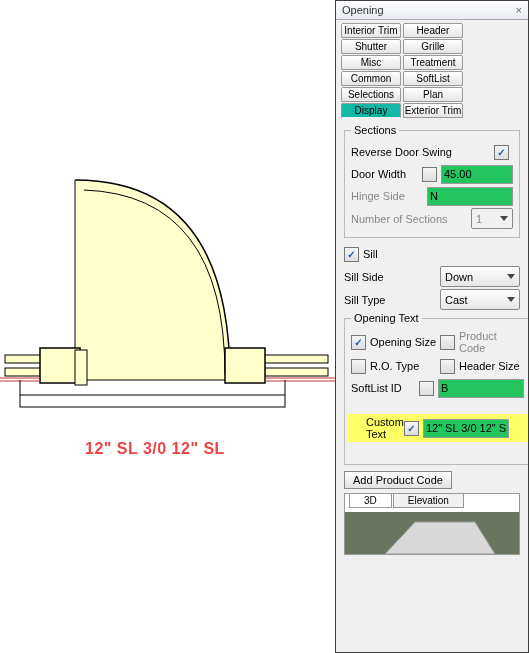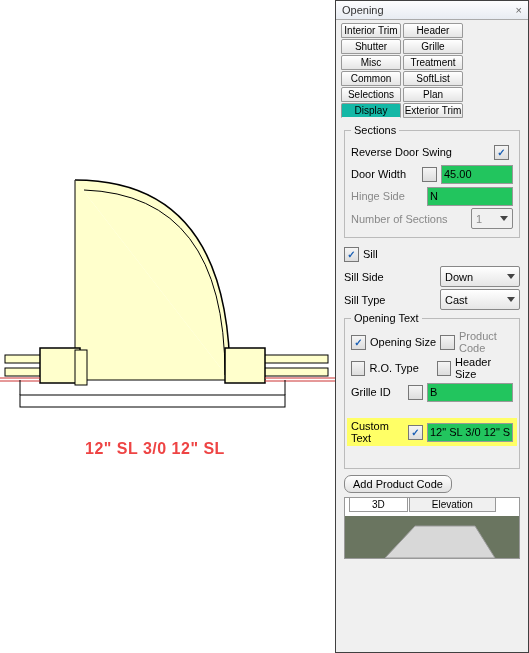--- a/index.html
+++ b/index.html
@@ -16,26 +16,26 @@
 legend{padding:0 3px;color:#000}
 .row{display:flex;align-items:center;margin:2px 0;min-height:20px}
 .lbl{flex:1}
 .lbl.dis{color:#888}
 input[type=text]{width:66px;height:17px;border:1px solid #999;font:11px Arial;padding:0 2px;background:#22c55e}
 .cb{width:13px;height:13px;border:1px solid #777;background:linear-gradient(#f5f5f5,#ddd);display:inline-flex;align-items:center;justify-content:center;margin-right:4px;cursor:pointer}
 .cb.chk::after{content:"✓";font-size:10px;color:#1a5fb4;font-weight:bold}
 .sel-box{width:70px;height:19px;border:1px solid #888;background:linear-gradient(#fff,#e5e5e5);display:flex;align-items:center;padding:0 4px;justify-content:space-between;cursor:pointer;border-radius:2px}
 .arr{width:0;height:0;border-left:4px solid transparent;border-right:4px solid transparent;border-top:5px solid #444}
 .dis-box{background:#f0f0f0;color:#888}
-.hl{background:#ffff66;margin:16px -4px;padding:2px 4px}
-.btn{background:linear-gradient(#fff,#e2e2e2);border:1px solid #888;border-radius:7px;padding:2px 8px;font:11px Arial;cursor:pointer}
+.hl{background:#ffff66;margin:16px -4px;padding:2px 19px}
+.btn{background:linear-gradient(#fff,#e2e2e2);border:1px solid #888;border-radius:0;padding:2px 8px;font:11px Arial;cursor:pointer}
 .grp{margin:4px 0}
 .preview{border:1px solid #999;background:#fff;margin:4px 0;height:60px;position:relative;overflow:hidden}
 .ptabs{display:flex;position:absolute;top:0;left:4px}
-.ptab{border:1px solid #999;border-top:none;padding:1px 22px;font-size:10px;background:#f0f0f0;margin-right:1px}
+.ptab{border:1px solid #999;border-top:none;padding:1px 14px;font-size:10px;background:#f0f0f0;margin-right:1px}
 .ptab.sel2{background:#fff}
 .label-3d{position:absolute;left:85px;top:440px;width:200px;color:#e44;font:bold 16px Arial;letter-spacing:0.5px}
 </style>
 </head>
 <body>
 
 <div class="canvas">
 <svg width="335" height="430" viewBox="0 0 335 430">
   <path d="M 75 180 L 75 380 L 230 380" fill="#ffffcc" stroke="#000" stroke-width="1"></path>
   <path d="M 75 180 Q 230 180 230 380" fill="#ffffcc" stroke="#000" stroke-width="1.5"></path>
@@ -130,21 +130,21 @@
     <span class="cb"></span>
           <span class="lbl dis">Product Code</span>
   </div>
   <div class="row">
     <span class="cb"></span>
           <span style="width:70px">R.O. Type</span>
     <span class="cb"></span>
           <span>Header Size</span>
   </div>
   <div class="row">
-          <span class="lbl">Grille ID</span>
+          <span class="lbl">SoftList ID</span>
           <span class="cb"></span>
           <input type="text" style="width: 80px;" value="B">
         </div>
   <div class="row hl">
           <span class="lbl">Custom Text</span>
           <span class="cb chk"></span>
           <input type="text" style="width: 80px;" value="12&quot; SL 3/0 12&quot; SI">
         </div>
 </fieldset>
 

